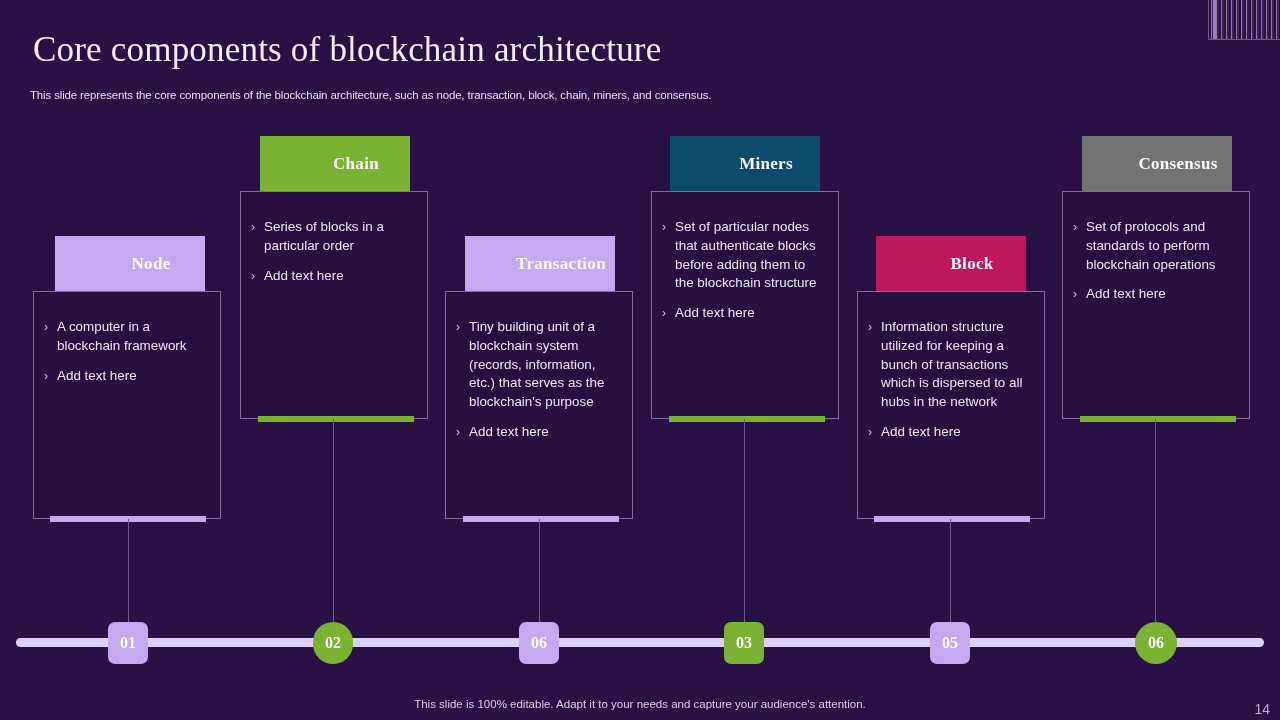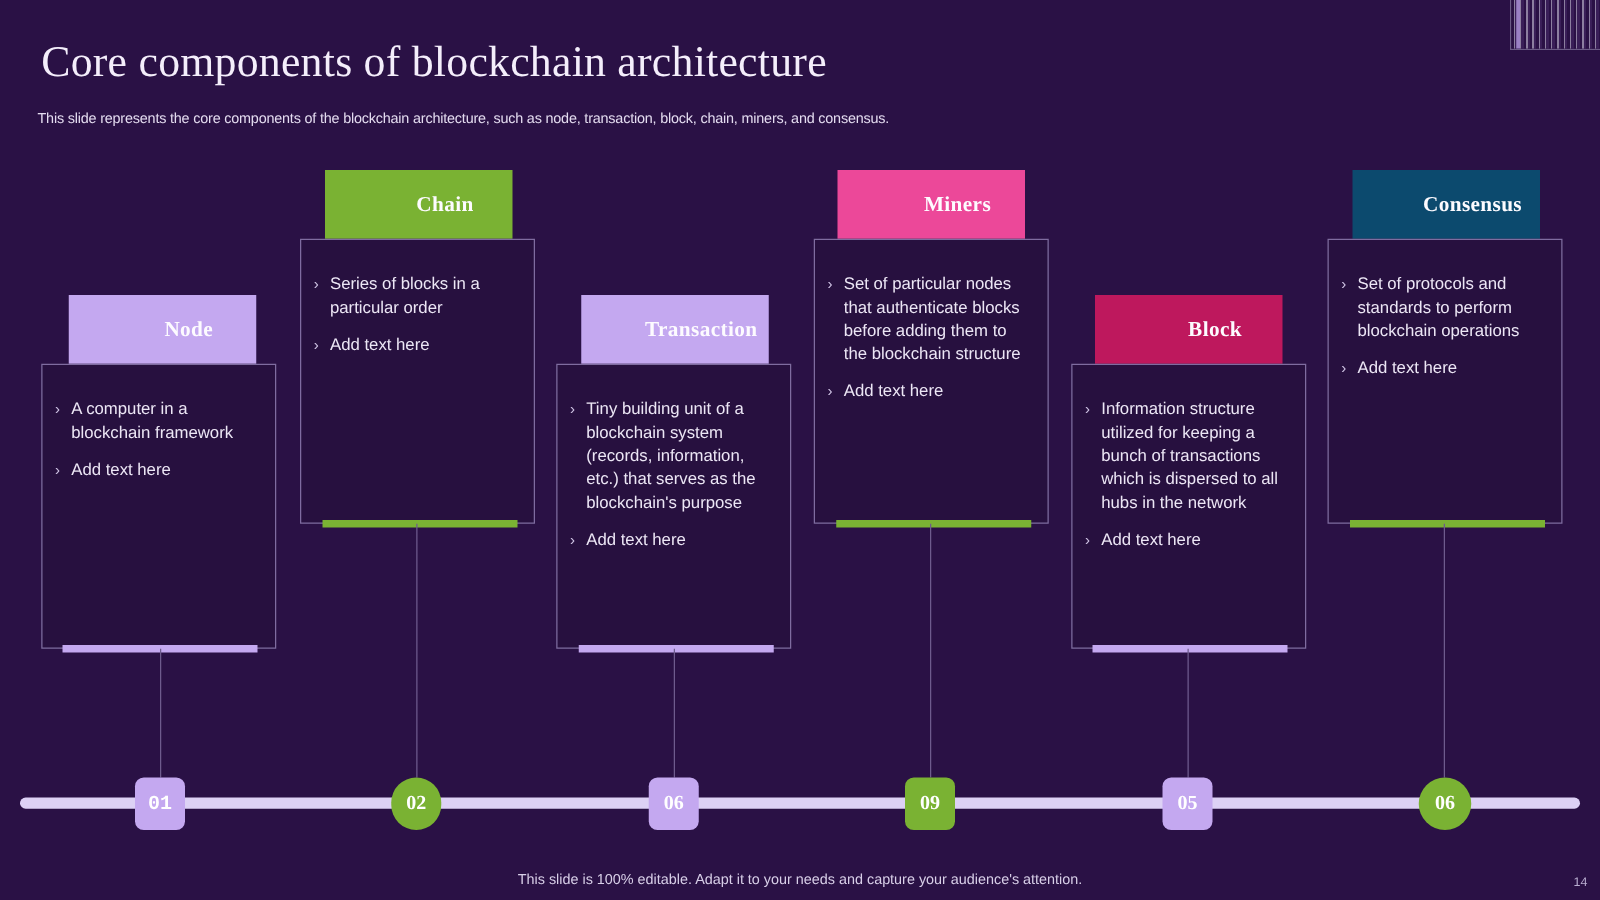--- a/index.html
+++ b/index.html
@@ -90,21 +90,21 @@
   }
   .badge.round{ border-radius:50%; width:42px; height:42px; }
 
   
   .footer-note{
     position:absolute; left:0; right:0; top:698px;
     text-align:center; font-size:11.5px; color:#d8cfe8;
   }
   .page-num{
     position:absolute; right:10px; top:701px;
-    font-size:10px; color:#b9aed0;
+    font-size:14px; color:#b9aed0;
   }
 </style>
 </head>
 <body>
 
 <div class="corner-deco">
   <div class="stripes"></div>
   <div class="band"></div>
 </div>
 
@@ -157,21 +157,21 @@
           <li>
             <span class="chev">›</span>
             <span>Add text here</span>
           </li>
         </ul>
       </div>
       <div class="bar" style="left: 463px; top: 516px; width: 156px; background: rgb(196, 168, 240);"></div>
     </div>
     <div class="connector" style="left: 539px; top: 519px; height: 103px;"></div>
     <div class="card">
-      <div class="card-head" style="left: 670px; top: 136px; background: #ec4899;">Miners</div>
+      <div class="card-head" style="left: 670px; top: 136px; background: #0c4a6e;">Miners</div>
       <div class="card-body" style="left: 651px; top: 191px; width: 188px; height: 228px;">
         <ul class="bullets">
           <li>
             <span class="chev">›</span>
             <span>Set of particular nodes that authenticate blocks before adding them to the blockchain structure</span>
           </li>
           <li>
             <span class="chev">›</span>
             <span>Add text here</span>
           </li>
@@ -191,42 +191,42 @@
           <li>
             <span class="chev">›</span>
             <span>Add text here</span>
           </li>
         </ul>
       </div>
       <div class="bar" style="left: 874px; top: 516px; width: 156px; background: rgb(196, 168, 240);"></div>
     </div>
     <div class="connector" style="left: 950px; top: 519px; height: 103px;"></div>
     <div class="card">
-      <div class="card-head" style="left: 1082px; top: 136px; background: #0c4a6e;">Consensus</div>
+      <div class="card-head" style="left: 1082px; top: 136px; background: #737373;">Consensus</div>
       <div class="card-body" style="left: 1062px; top: 191px; width: 188px; height: 228px;">
         <ul class="bullets">
           <li>
             <span class="chev">›</span>
             <span>Set of protocols and standards to perform blockchain operations</span>
           </li>
           <li>
             <span class="chev">›</span>
             <span>Add text here</span>
           </li>
         </ul>
       </div>
       <div class="bar" style="left: 1080px; top: 416px; width: 156px; background: rgb(122, 178, 51);"></div>
     </div>
     <div class="connector" style="left: 1155px; top: 419px; height: 203px;"></div>
   </div>
 
 <div class="timeline"></div>
 <div id="badges-layer">
-    <div class="badge" style="left: 108px; top: 622px; background: rgb(196, 168, 240); font-family: Liberation Mono, monospace;">01</div>
+    <div class="badge" style="left: 108px; top: 622px; background: rgb(196, 168, 240);">01</div>
     <div class="badge" style="left: 313px; top: 622px; background: rgb(122, 178, 51); border-radius: 20px;">02</div>
     <div class="badge" style="left: 519px; top: 622px; background: rgb(196, 168, 240);">06</div>
-    <div class="badge" style="left: 724px; top: 622px; background: rgb(122, 178, 51);">09</div>
+    <div class="badge" style="left: 724px; top: 622px; background: rgb(122, 178, 51);">03</div>
     <div class="badge" style="left: 930px; top: 622px; background: rgb(196, 168, 240);">05</div>
     <div class="badge round" style="left: 1135px; top: 622px; background: rgb(122, 178, 51);">06</div>
   </div>
 
 <div class="footer-note">This slide is 100% editable. Adapt it to your needs and capture your audience's attention.</div>
 <div class="page-num">14</div>
 
 </body></html>

